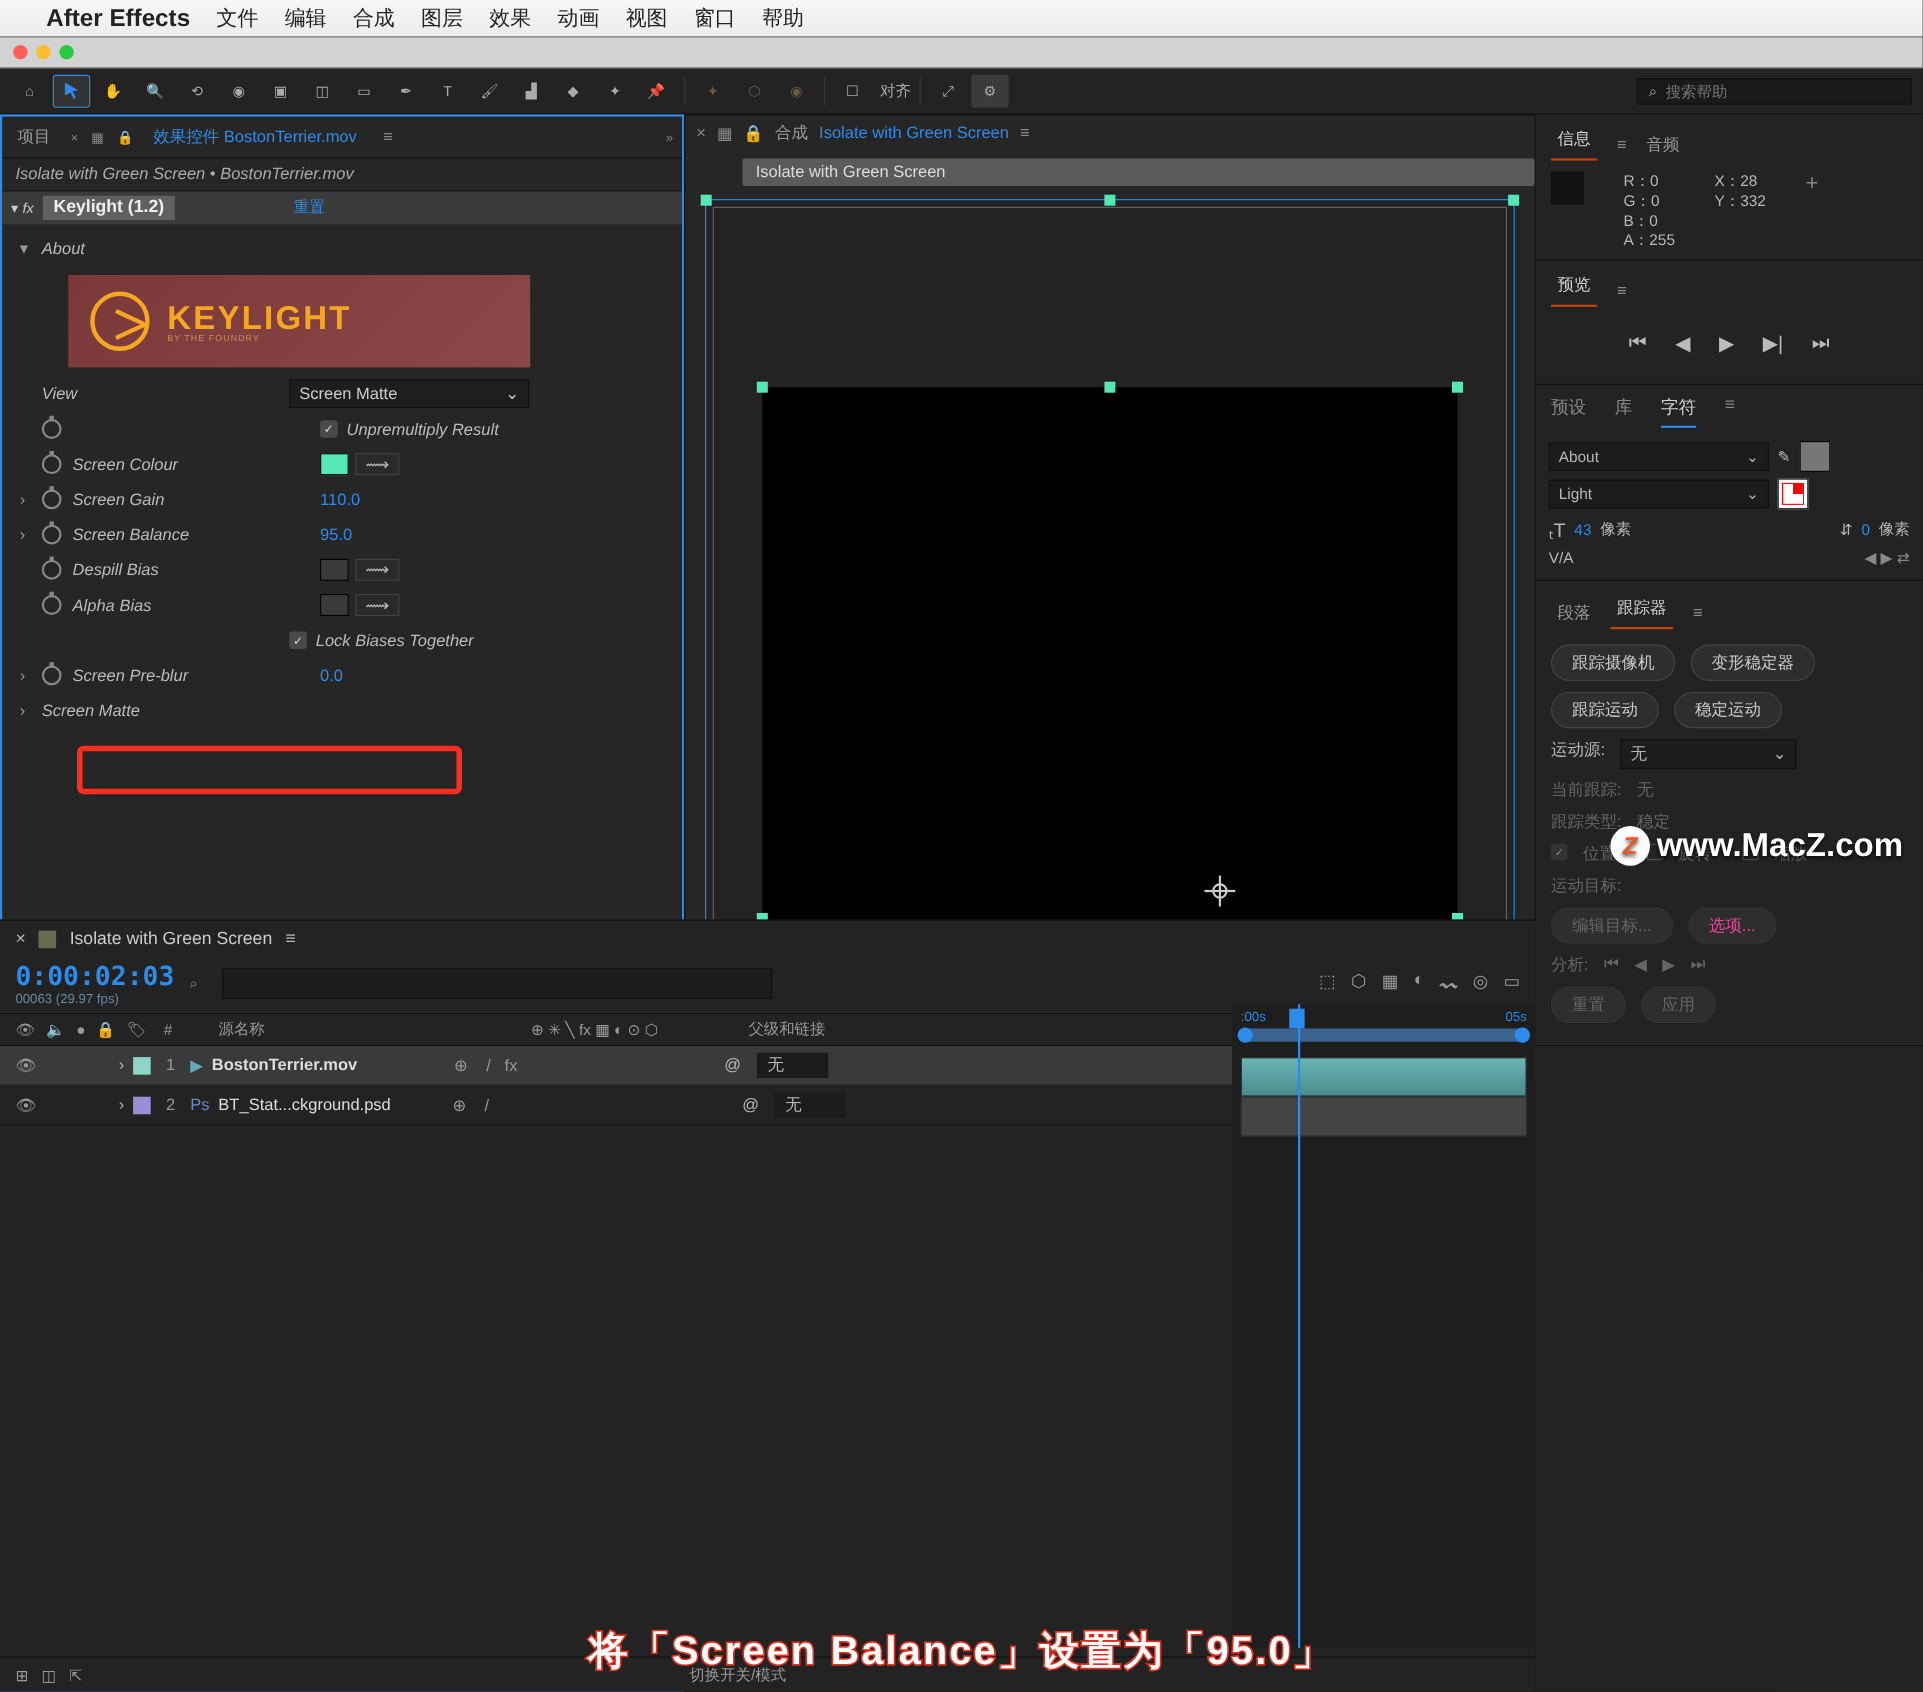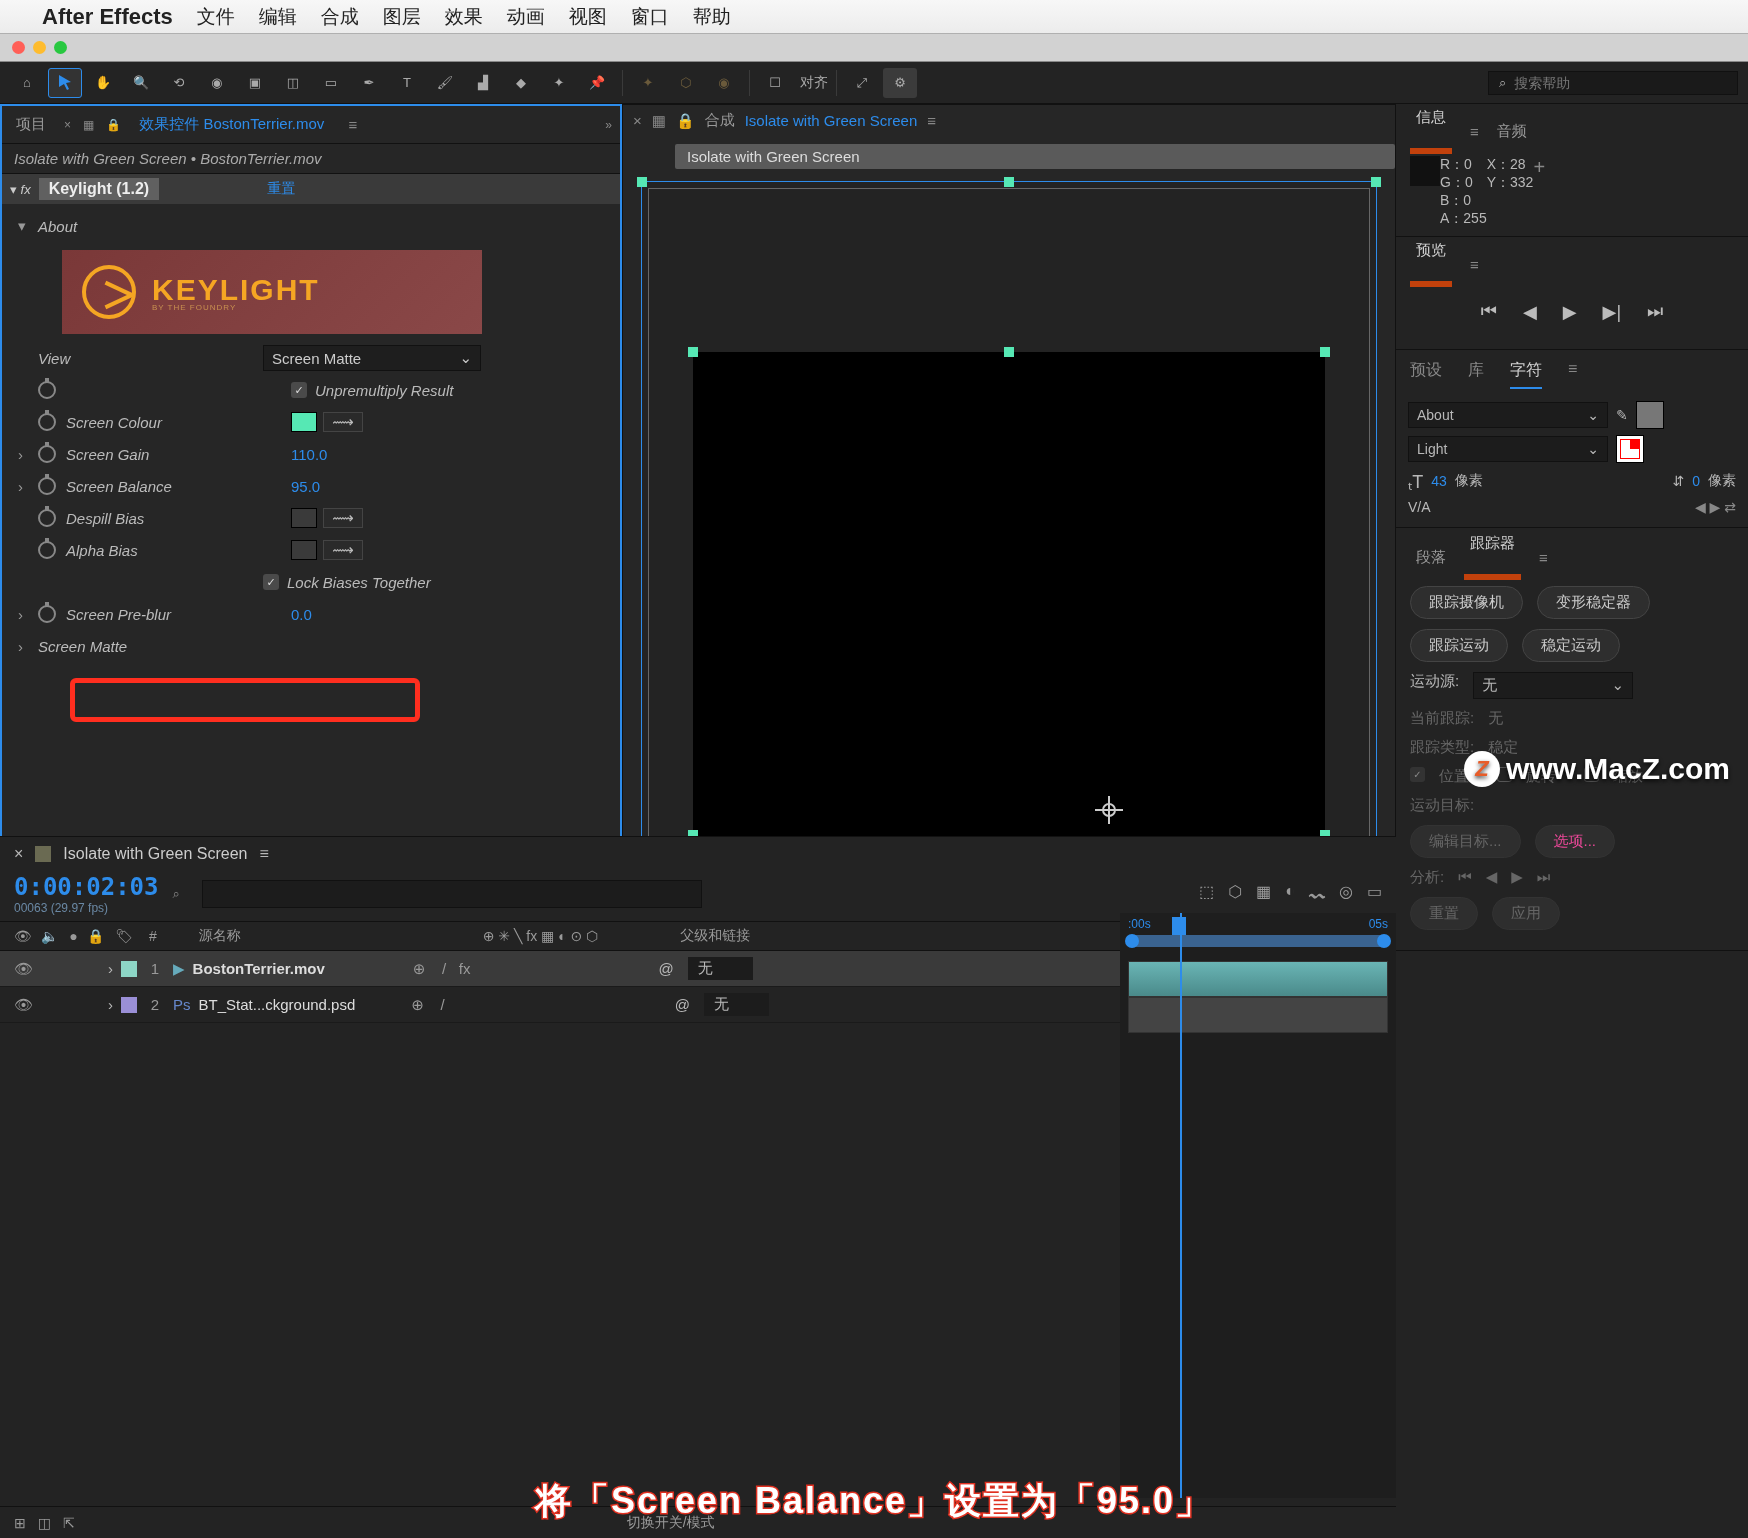--- a/index.html
+++ b/index.html
@@ -29,21 +29,21 @@
 
 .workspace { display: flex; height: calc(100% - 34px - 28px - 42px); }
 .left-col { width: 622px; display: flex; flex-direction: column; }
 .mid-col { flex: 1; display: flex; flex-direction: column; }
 .right-col { width: 352px; display: flex; flex-direction: column; background: #232323; }
 
 
 .panel-tabs { height: 38px; display: flex; align-items: center; border-bottom: 1px solid #111; padding: 0 8px; font-size: 15px; gap: 12px; }
 .panel-tabs .tab { color: #999; padding: 0 6px; cursor: pointer; }
 .panel-tabs .tab.active { color: #2d8ceb; }
-.panel-tabs .tab.active-underline { color: #d2d2d2; border-bottom: 6px solid #c2410c; padding-bottom: 21px; }
+.panel-tabs .tab.active-underline { color: #d2d2d2; border-bottom: 2px solid #c2410c; padding-bottom: 8px; }
 .panel-tabs .sm-icon { color: #888; font-size: 12px; }
 .panel-tabs .hamburger { color: #888; margin-left: 6px; }
 
 
 .effect-controls { border: 2px solid #2d8ceb; flex: 1; background: #262626; overflow: hidden; }
 .ec-breadcrumb { padding: 6px 12px; color: #aaa; font-size: 15px; font-style: italic; }
 .ec-header { display: flex; align-items: center; background: #3a3a3a; padding: 4px 8px; border-top: 1px solid #111; }
 .ec-header .twirl { color: #ccc; margin-right: 4px; }
 .ec-header .fx { font-style: italic; font-size: 13px; color: #ccc; }
 .ec-header .name { background: #606060; color: #eee; font-weight: 600; padding: 2px 10px; margin: 0 8px; font-size: 16px; }
@@ -82,21 +82,21 @@
 .crosshair:before, .crosshair:after { content:''; position:absolute; background:#ccc; }
 .crosshair:before { left:0; right:0; top:50%; height:2px; transform:translateY(-50%); }
 .crosshair:after { top:0; bottom:0; left:50%; width:2px; transform:translateX(-50%); }
 .crosshair span { position:absolute; left:50%; top:50%; width:14px; height:14px; border:2px solid #ccc; border-radius:50%; transform:translate(-50%,-50%); }
 .handle { position: absolute; width: 10px; height: 10px; background: #56e8b4; }
 .viewer-footer { height: 36px; display: flex; align-items: center; gap: 12px; padding: 0 14px; color: #999; border-top: 1px solid #111; font-size: 14px; }
 .viewer-footer .sel { background: #1c1c1c; border: 1px solid #111; padding: 2px 10px; display: inline-flex; gap: 18px; align-items: center; }
 
 
 .right-panel { border-bottom: 1px solid #111; padding: 8px 14px; }
-.info-rows { display: flex; margin-top: 6px; font-size: 14px; }
+.info-rows { display: flex; gap: 36px; margin-top: 6px; font-size: 14px; }
 .info-rows .swatch2 { width: 30px; height: 30px; background: #111; }
 .preview-ctrls { display: flex; gap: 26px; justify-content: center; padding: 18px 0; font-size: 18px; color: #bbb; }
 .char-tabs { display: flex; gap: 26px; font-size: 16px; padding: 10px 14px 6px; color: #888; }
 .char-tabs .on { color: #d2d2d2; border-bottom: 2px solid #2d8ceb; padding-bottom: 6px; }
 .char-body { padding: 6px 12px; font-size: 14px; }
 .char-body .row { display: flex; align-items: center; gap: 8px; margin-bottom: 6px; }
 .char-body .sel2 { background: #1c1c1c; border: 1px solid #111; padding: 4px 8px; width: 200px; display: flex; justify-content: space-between; }
 .watermark { position: absolute; right: 18px; top: 751px; color: #fff; font-size: 30px; font-weight: 600; display: flex; align-items: center; gap: 6px; text-shadow: 0 2px 4px rgba(0,0,0,.8); }
 .watermark .z { width: 36px; height: 36px; background: #fff; border-radius: 50%; color: #e85c28; display: flex; align-items: center; justify-content: center; font-style: italic; font-weight: 800; font-size: 22px; }
 

